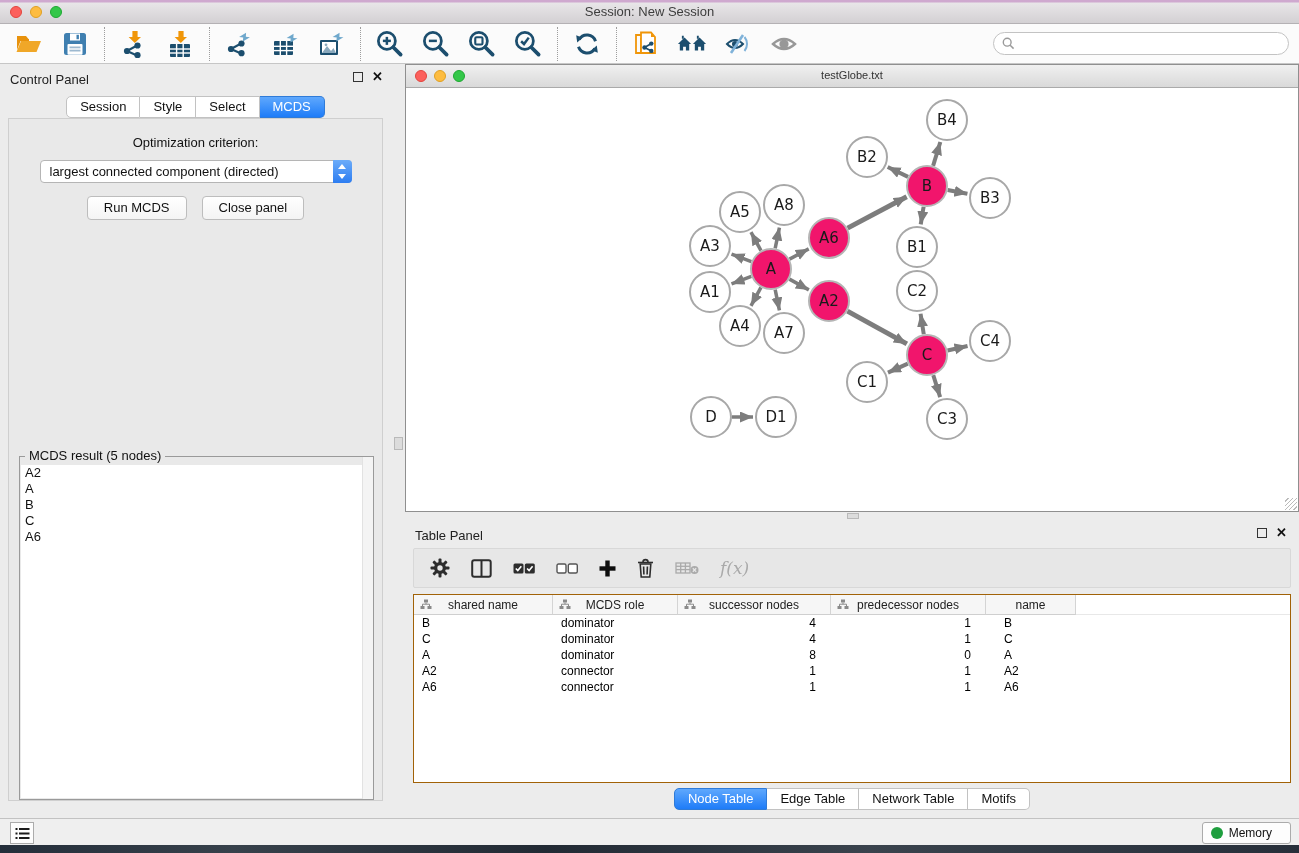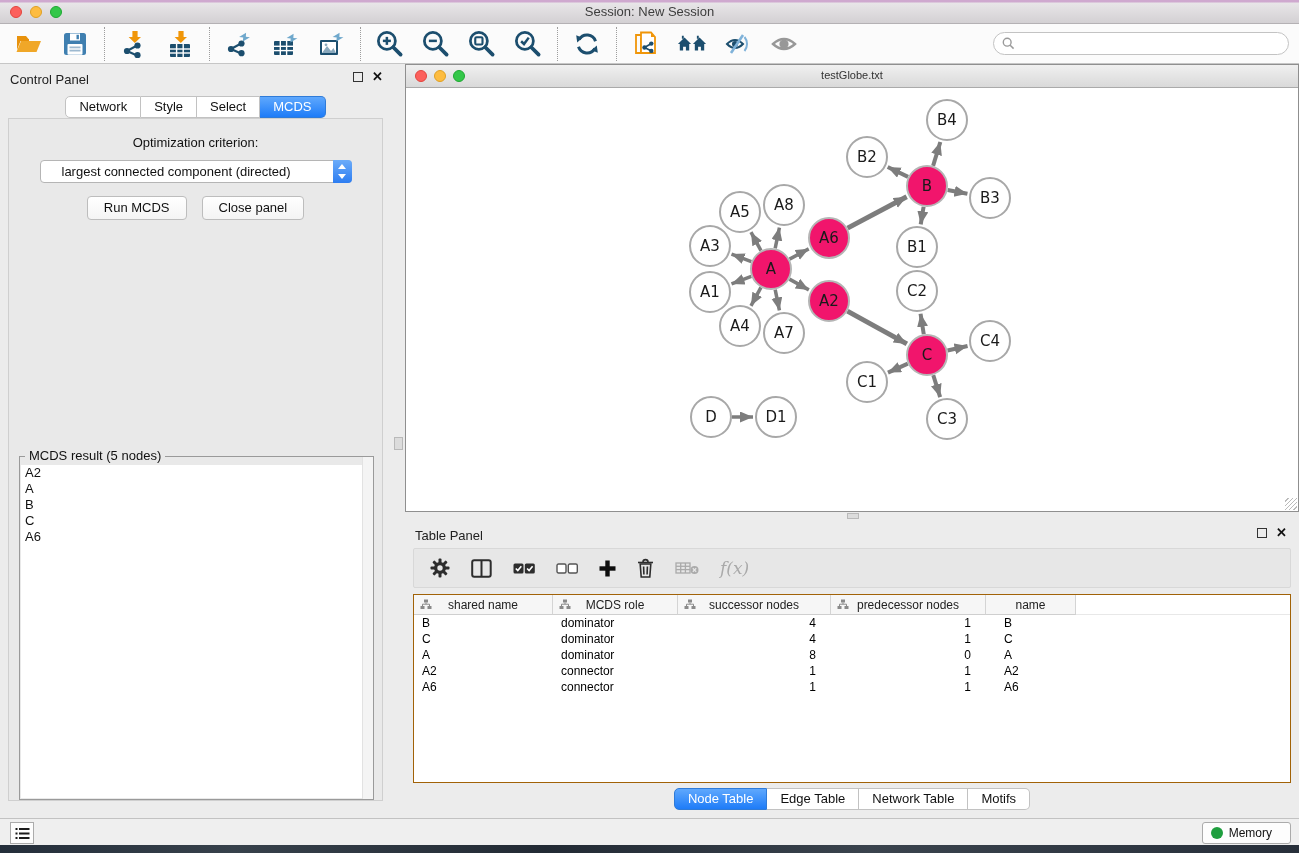--- a/index.html
+++ b/index.html
@@ -42,21 +42,21 @@
   .seg .tab:first-child { border-left:1px solid #c2c2c2; border-radius:5px 0 0 5px; }
   .seg .tab:last-child { border-radius:0 5px 5px 0; }
   .seg .tab.active { background:linear-gradient(#5fa8fd,#1e7cf8); border-color:#2f7bd8; color:#fff; }
   .cp-tabs { position:absolute; top:32px; left:0; width:100%; text-align:center; }
 
   .cp-content { position:absolute; left:8px; top:54px; width:375px; height:683px;
     background:#e9e9e9; border:1px solid #cfcfcf; }
   .opt-label { text-align:center; margin-top:16px; font-size:13px; color:#111; }
   .dropdown { position:relative; margin:10px auto 0; width:312px; height:23px; background:#fff;
     border:1px solid #b5b5b5; border-radius:4px; display:flex; align-items:center; cursor:pointer; }
-  .dropdown .dval { flex:1; padding-left:21px; font-size:13px; color:#111; white-space:nowrap; overflow:hidden; }
+  .dropdown .dval { flex:1; padding-left:9px; font-size:13px; color:#111; white-space:nowrap; overflow:hidden; }
   .stepper { width:19px; height:23px; margin:-1px -1px 0 0; border-radius:0 4px 4px 0;
     background:linear-gradient(#6cacf9,#2d7df1); position:relative; }
   .stepper:before, .stepper:after { content:""; position:absolute; left:5px; border-left:4.5px solid transparent; border-right:4.5px solid transparent; }
   .stepper:before { top:4px; border-bottom:5px solid #fff; }
   .stepper:after { bottom:4px; border-top:5px solid #fff; }
   .btn-row { display:flex; justify-content:center; gap:15px; margin-top:13px; }
   .mac-btn { background:linear-gradient(#ffffff,#f4f4f4); border:1px solid #bdbdbd; border-radius:4px;
     padding:3px 16px 4px; font-size:13px; color:#111; cursor:pointer; font-family:"Liberation Sans",sans-serif; }
 
   .result-box { position:absolute; left:10px; top:337px; width:355px; height:344px; border:1px solid #9a9a9a; }
@@ -309,21 +309,21 @@
 
 <div class="control-panel">
   <div class="panel-head">
     <span class="ptitle">Control Panel</span>
     <span class="wctl cp-wctl">
       <span class="float-box"></span>
       <span class="close-x">✕</span>
     </span>
   </div>
   <div class="cp-tabs"><span class="seg" id="cp-tabs">
-        <span class="tab">Network</span>
+        <span class="tab">Session</span>
         <span class="tab">Style</span>
         <span class="tab">Select</span>
         <span class="tab active">MCDS</span>
       </span></div>
   <div class="cp-content">
     <div class="opt-label">Optimization criterion:</div>
     <div class="dropdown">
       <span class="dval">largest connected component (directed)</span>
       <span class="stepper"></span>
     </div>

